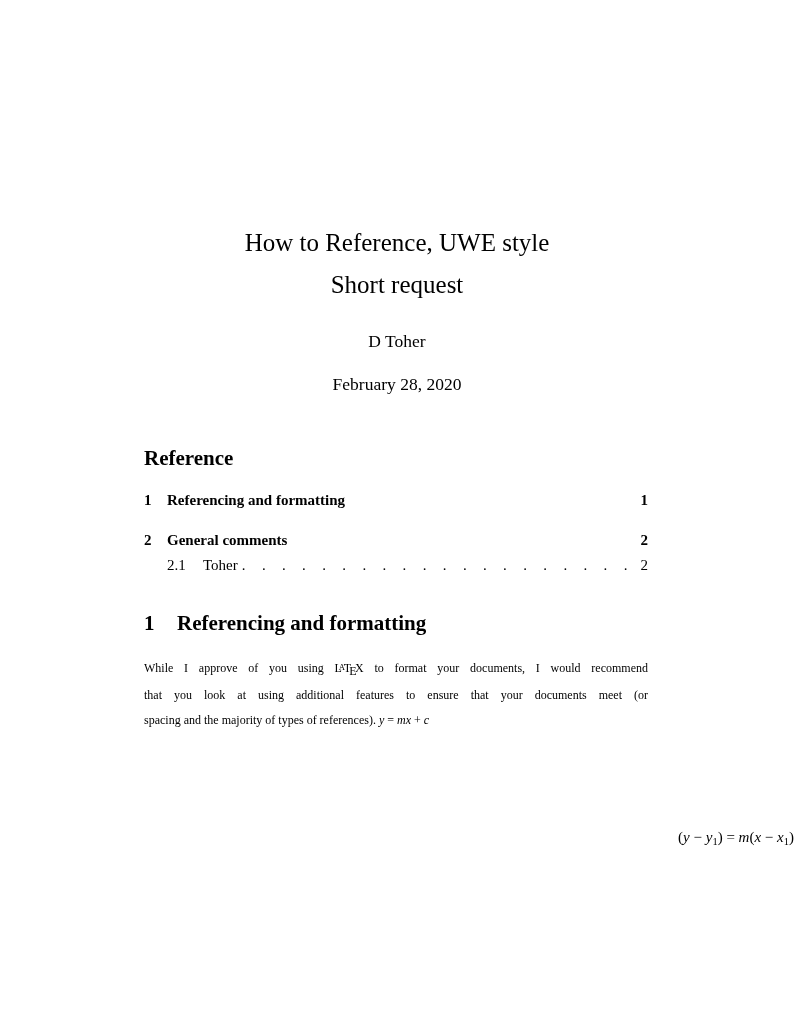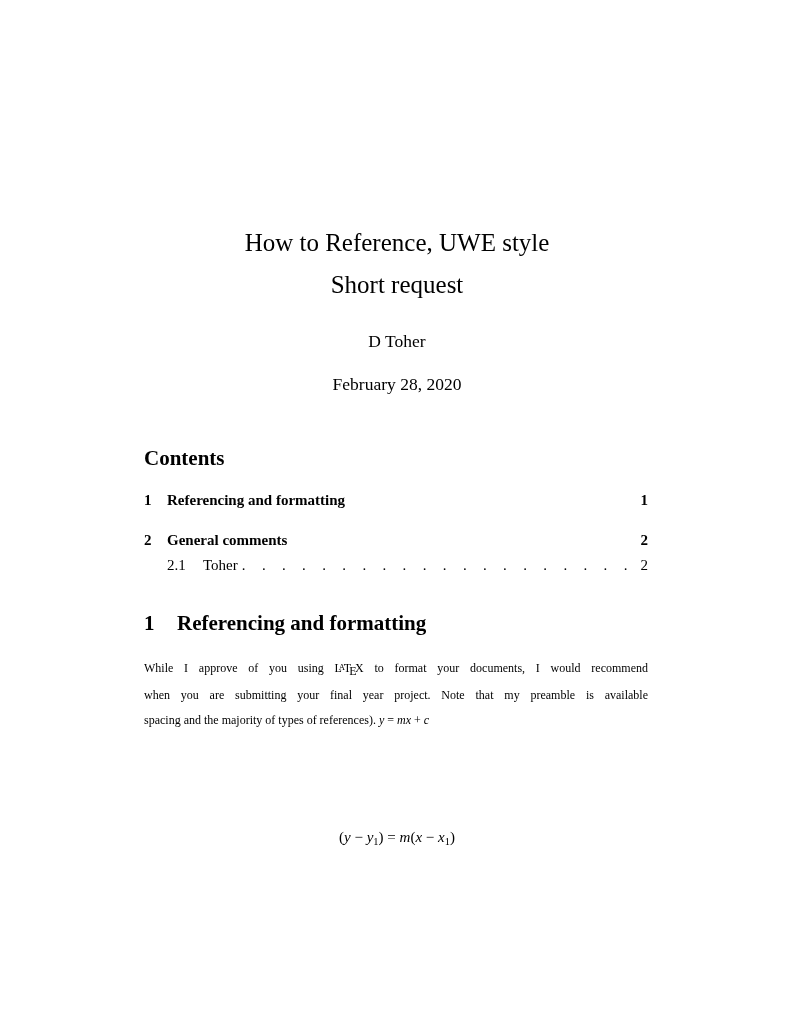--- a/index.html
+++ b/index.html
@@ -20,32 +20,32 @@
     .sec-head { left: 144px; top: 609px; font-size: 21px; font-weight: bold; line-height: 28px; }
     .sec-num { display: inline-block; width: 33px; }
     .para { left: 144px; top: 655px; width: 504px; font-size: 12px; line-height: 24.4px; text-align: justify; }
     .para .line { display: block; text-align-last: justify; white-space: nowrap; }
     .para .line.last { text-align-last: left; }
     .latex { font-family: "Liberation Serif", serif; }
     .latex .a { font-size: 0.72em; vertical-align: 0.28em; margin-left: -0.36em; margin-right: -0.15em; }
     .latex .e { vertical-align: -0.22em; margin-left: -0.1667em; margin-right: -0.125em; }
     .math { font-style: italic; }
     .up { font-style: normal; }
-    .display-eq { left: 0; width: 794px; top: 826px; text-align: center; font-size: 15px; line-height: 22px; }
+    .display-eq { left: 0; width: 794px; top: 826px; text-align: right; font-size: 15px; line-height: 22px; }
     sub { font-size: 0.7em; font-style: normal; vertical-align: -0.25em; line-height: 0; }
   </style>
 </head>
 <body>
 
 <div class="abs title" style="top:228px;">How to Reference, UWE style</div>
 <div class="abs title" style="top:270px;">Short request</div>
 <div class="abs author" style="top:330px;">D Toher</div>
 <div class="abs author" style="top:366px;margin-top:7px;">February 28, 2020</div>
 
-<div class="abs contents-head">Contents</div>
+<div class="abs contents-head">Reference</div>
 
 <div class="abs toc-row bold" style="top:490px;">
   <span class="toc-num">1</span>
   <span class="toc-label">Referencing and formatting</span>
   <span class="toc-spacer"></span>
   <span class="toc-page">1</span>
 </div>
 
 <div class="abs toc-row bold" style="top:530px;">
   <span class="toc-num">2</span>
@@ -60,17 +60,17 @@
   <span class="toc-dots">. . . . . . . . . . . . . . . . . . . . . . . . . . . . . . . . . . . . . . .</span>
   <span class="toc-page">2</span>
 </div>
 
 <div class="abs sec-head">
   <span class="sec-num">1</span><span>Referencing and formatting</span>
 </div>
 
 <div class="abs para">
   <span class="line"><span>While I approve of you using </span><span class="latex"><span>L</span><span class="a">A</span><span>T</span><span class="e">E</span><span>X</span></span><span> to format your documents, I would recommend</span></span>
-  <span class="line">when you are submitting your final year project.  Note that my preamble is available</span>
+  <span class="line">that you look at using additional features to ensure that your documents meet (or</span>
   <span class="line last"><span>spacing and the majority of types of references).  </span><span class="math"><span>y</span><span class="up" style="white-space:pre;"> = </span><span>m</span><span>x</span><span class="up" style="white-space:pre;"> + </span><span>c</span></span></span>
 </div>
 
 <div class="abs display-eq math" style="white-space:pre;"><span class="up">(</span><span>y</span><span class="up"> − </span><span>y</span><sub>1</sub><span class="up">)</span><span class="up"> = </span><span>m</span><span class="up">(</span><span>x</span><span class="up"> − </span><span>x</span><sub>1</sub><span class="up">)</span></div>
 
 </body></html>

